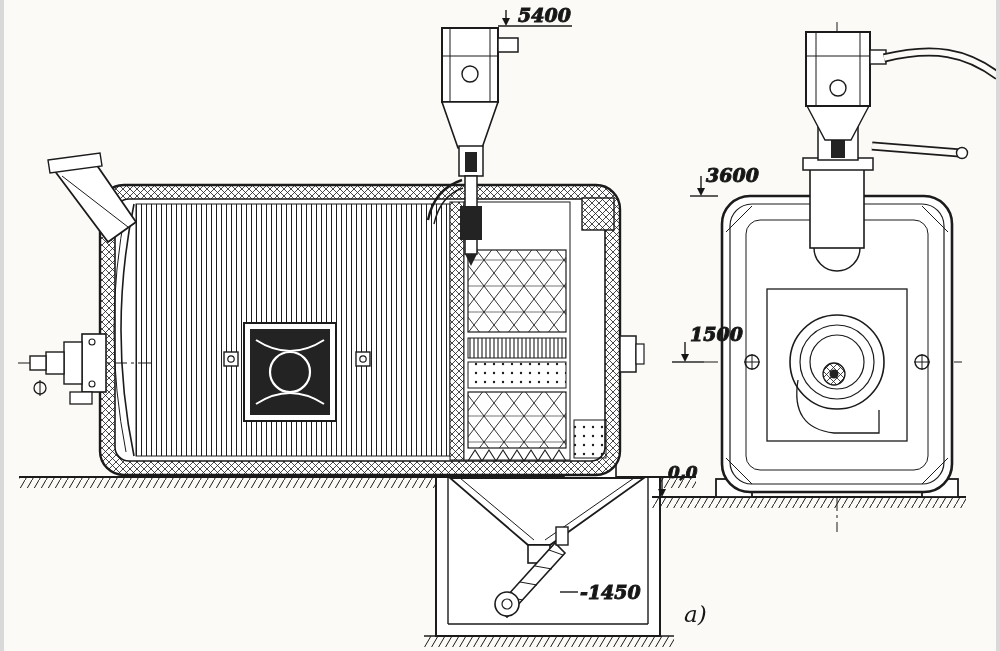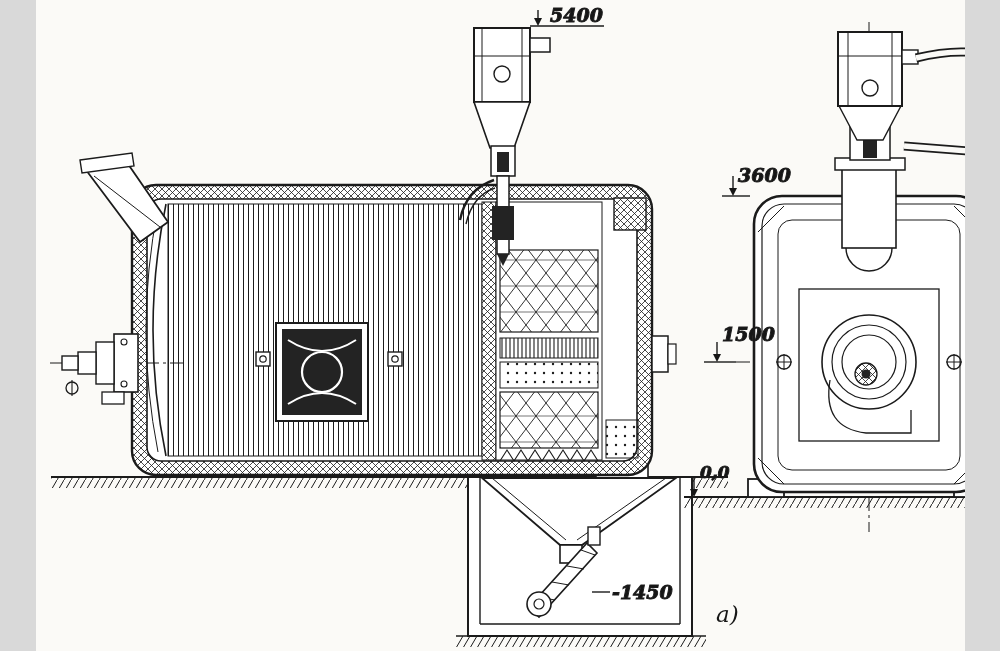--- a/index.html
+++ b/index.html
@@ -1,16 +1,16 @@
 <!DOCTYPE html>
 <html><head>
 <meta charset="utf-8">
 <style>
   html,body{margin:0;padding:0;background:#d9d9d9;}
-  .page{position:relative;width:901px;height:651px;margin:0 auto;background:#fbfaf7;overflow:hidden;padding-left:28px;}
+  .page{position:relative;width:992px;height:651px;margin:0 auto;background:#fbfaf7;overflow:hidden;}
   svg{position:absolute;left:0;top:0;}
   .dim{font:italic 700 19px "DejaVu Serif", serif;fill:#161616;}
   .dim-sm{font:italic 700 17px "DejaVu Serif", serif;fill:#161616;}
   .fig{font:italic 400 23px "DejaVu Serif", serif;fill:#161616;}
 </style>
 </head>
 <body>
 
 <div class="page">
 <svg width="1000" height="651" viewBox="0 0 1000 651">

